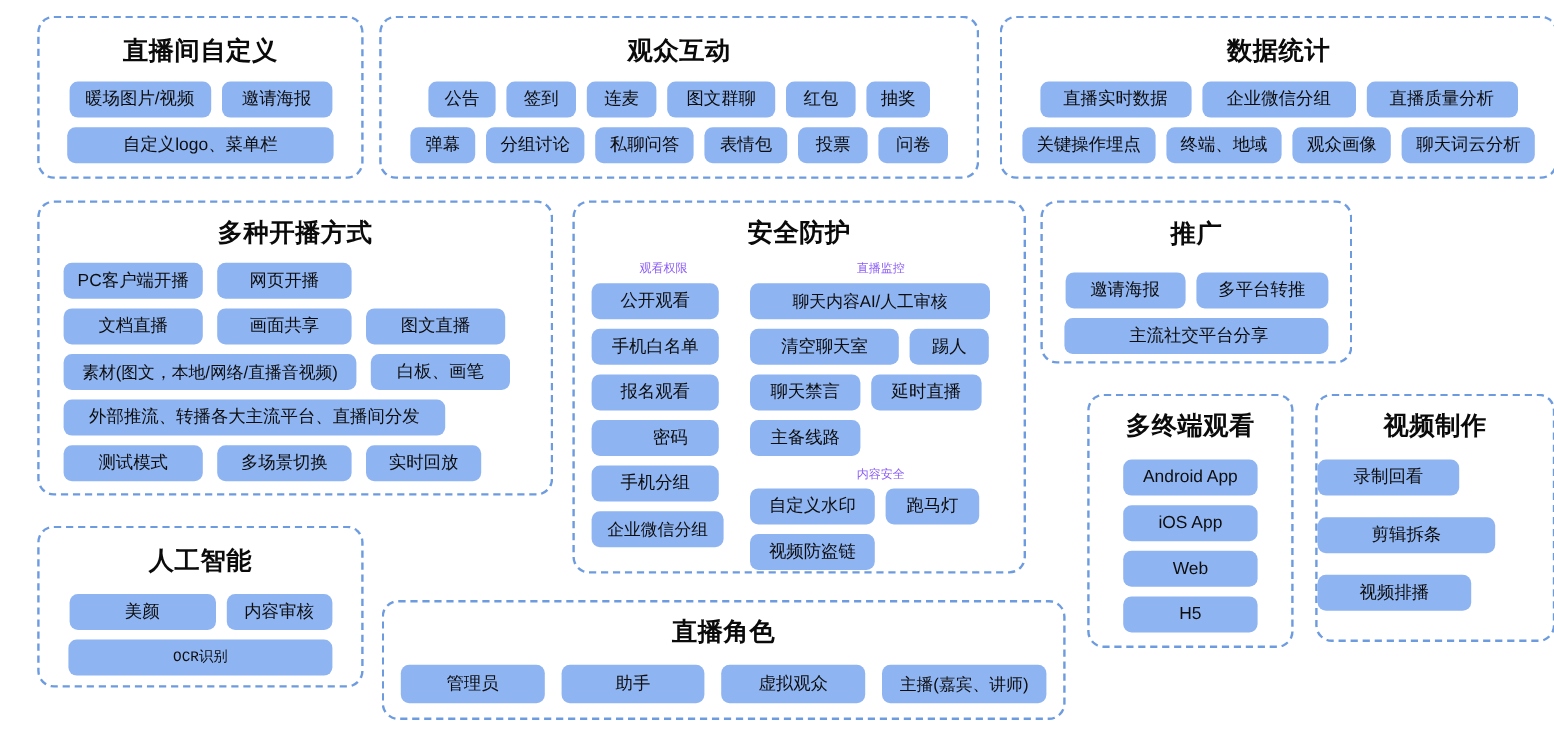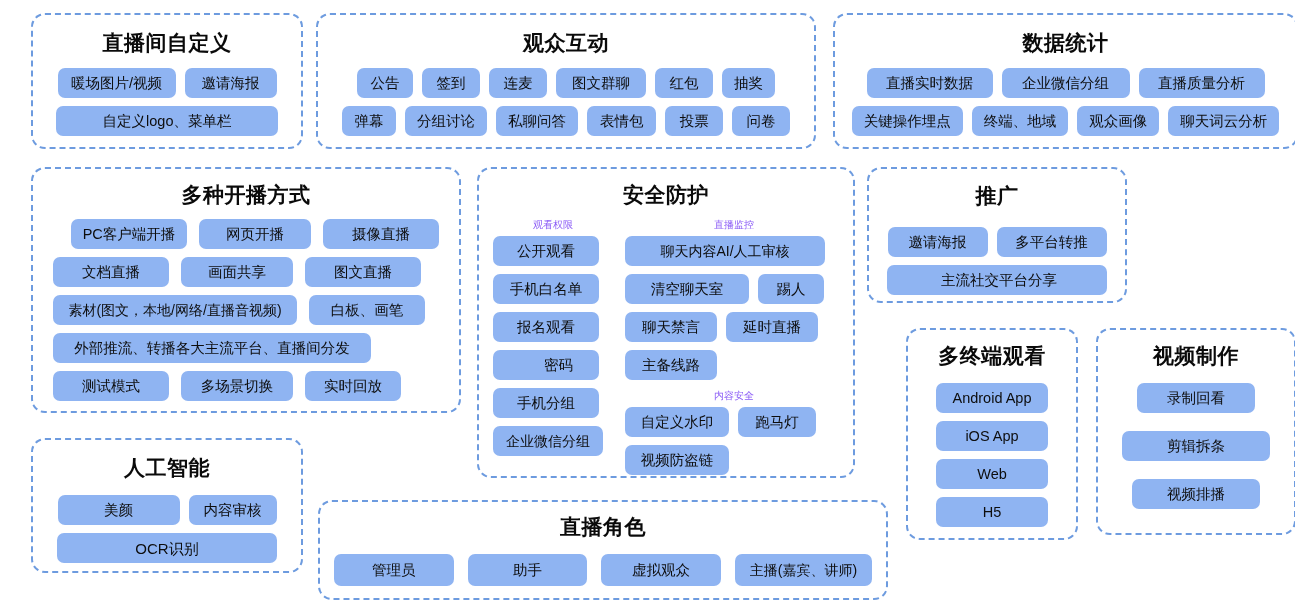--- a/index.html
+++ b/index.html
@@ -137,24 +137,23 @@
         <div class="pill" style="width:106px;">终端、地域</div>
         <div class="pill" style="width:92px;">观众画像</div>
         <div class="pill" style="width:112px;">聊天词云分析</div>
       </div>
     </div>
   </div>
 
   <div class="panel" id="p-broadcast">
     <div class="panel-title" style="margin-top:14px;">多种开播方式</div>
     <div style="margin-top:13px; padding:0 20px;">
-      <div class="row" style="gap:12px;justify-content:flex-end;">
+      <div class="row" style="gap:12px;">
         <div class="pill" style="width:116px;">PC客户端开播</div>
         <div class="pill" style="width:112px;">网页开播</div>
-        <div class="pill" style="width:116px;">摄像直播</div>
       </div>
       <div class="row" style="gap:12px;">
         <div class="pill" style="width:116px;">文档直播</div>
         <div class="pill" style="width:112px;">画面共享</div>
         <div class="pill" style="width:116px;">图文直播</div>
       </div>
       <div class="row" style="gap:12px;">
         <div class="pill" style="width:244px; font-size:14px;">素材(图文，本地/网络/直播音视频)</div>
         <div class="pill" style="width:116px;">白板、画笔</div>
       </div>
@@ -234,36 +233,36 @@
     <div class="col" style="margin-top:16px; align-items:center; gap:8px;">
       <div class="pill" style="width:112px;">Android App</div>
       <div class="pill" style="width:112px;">iOS App</div>
       <div class="pill" style="width:112px;">Web</div>
       <div class="pill" style="width:112px;">H5</div>
     </div>
   </div>
 
   <div class="panel" id="p-video">
     <div class="panel-title" style="margin-top:14px;">视频制作</div>
-    <div class="col" style="margin-top:16px; align-items:center; gap:18px;">
+    <div class="col" style="margin-top:16px; gap:18px;">
       <div class="pill" style="width:118px;">录制回看</div>
       <div class="pill" style="width:148px;">剪辑拆条</div>
       <div class="pill" style="width:128px;">视频排播</div>
     </div>
   </div>
 
   <div class="panel" id="p-ai">
     <div class="panel-title" style="margin-top:16px;">人工智能</div>
     <div style="margin-top:16px; padding:0 12px;">
       <div class="row center">
         <div class="pill" style="width:122px;">美颜</div>
         <div class="pill" style="width:88px;">内容审核</div>
       </div>
       <div class="row center last">
-        <div class="pill" style="width:220px; font-size:15px;">OCR识别</div>
+        <div class="pill" style="width:220px; font-size:12px;font-family:Liberation Mono, monospace;">OCR识别</div>
       </div>
     </div>
   </div>
 
   <div class="panel" id="p-roles">
     <div class="panel-title" style="margin-top:13px;">直播角色</div>
     <div style="margin-top:13px; padding:3px 14px;">
       <div class="row center last" style="gap:14px;">
         <div class="pill tall" style="width:122px;">管理员</div>
         <div class="pill tall" style="width:122px;">助手</div>

